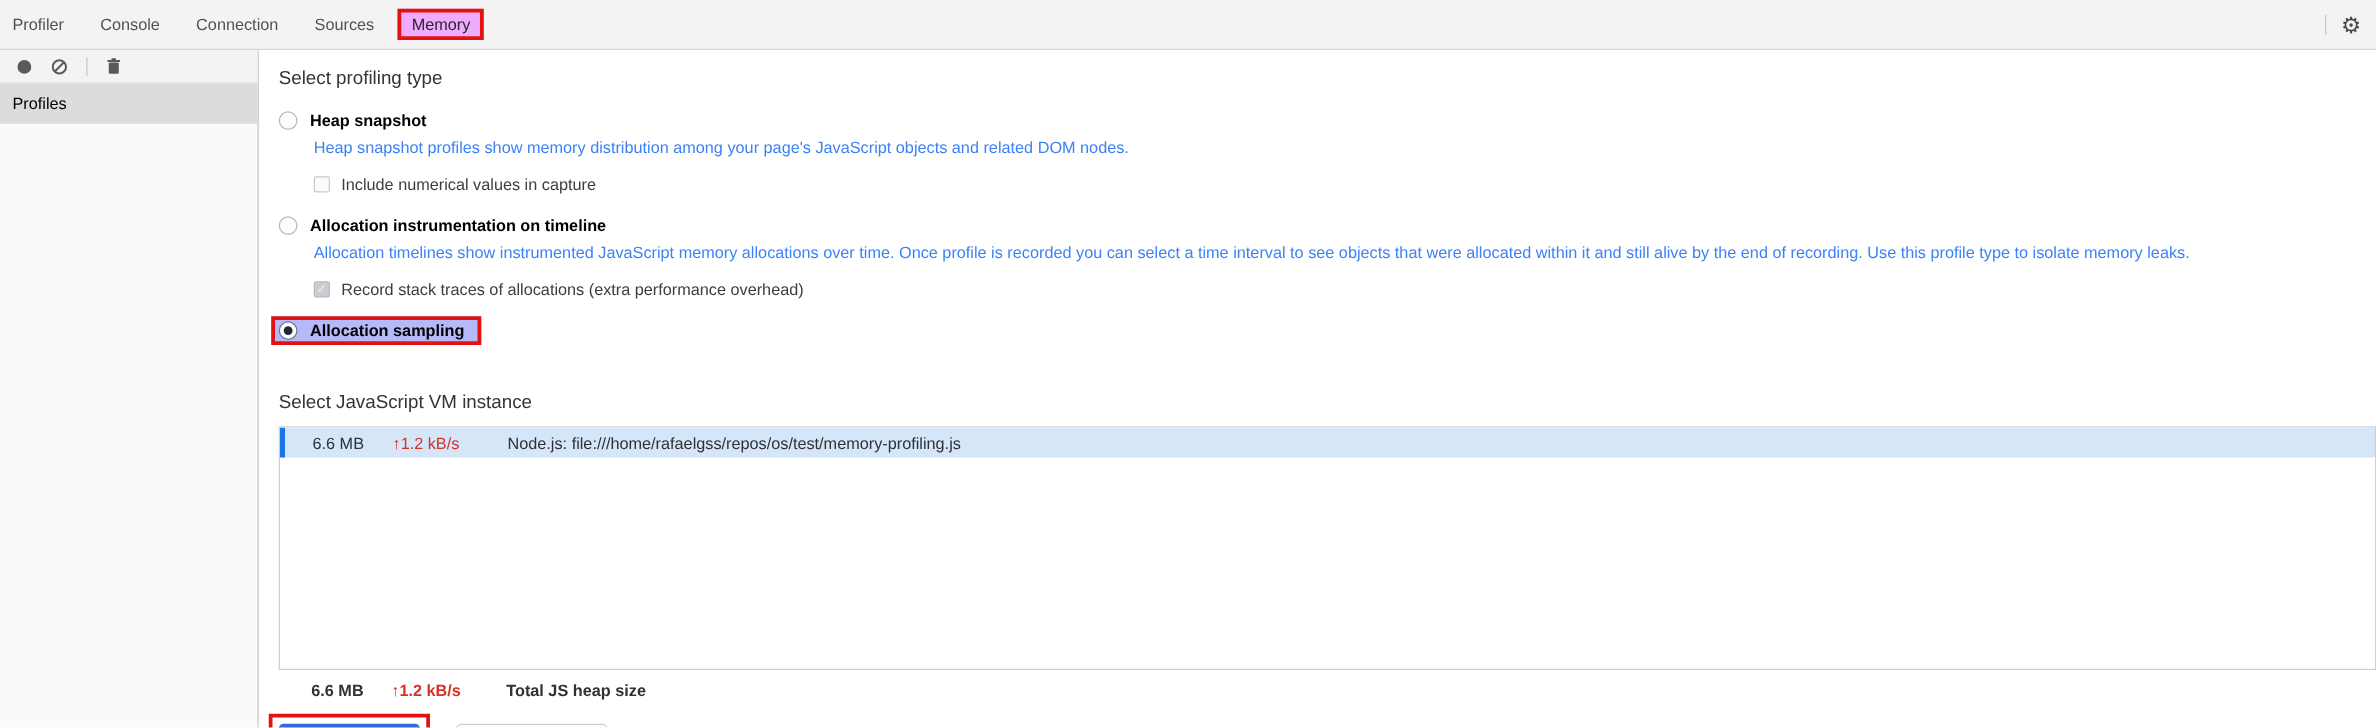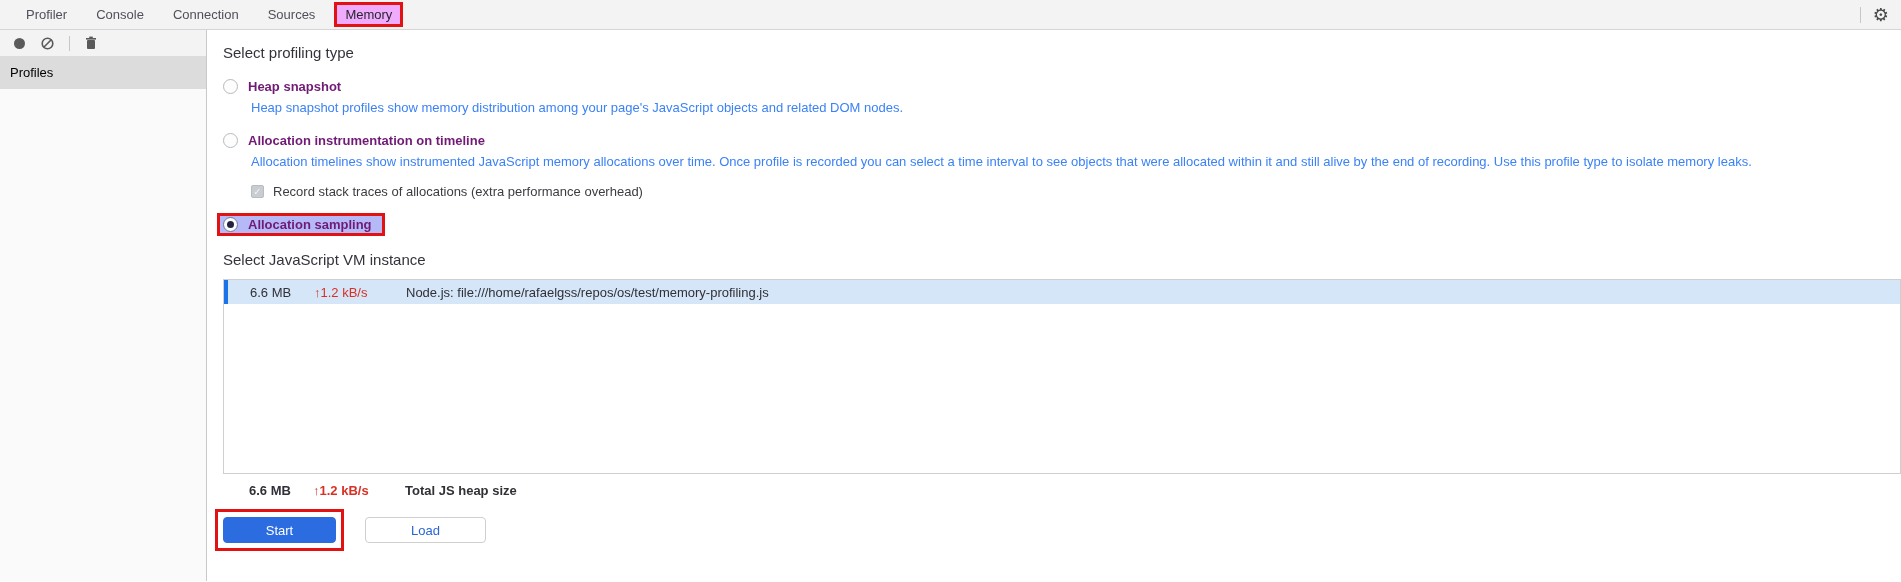--- a/index.html
+++ b/index.html
@@ -5,22 +5,22 @@
   * { box-sizing: border-box; }
   html,body { margin:0; padding:0; }
   body {
     width:1901px; height:582px; overflow:hidden;
     font-family:"Liberation Sans", sans-serif;
     font-size:13px; color:#38383d; background:#fff;
   }
 
   
   .tabbar {
-    display:flex; align-items:center; height:30px;
-    background:#f3f3f3; border-bottom:1px solid #d5d5d5; padding-left:16px;text-align:center;
+    display:flex; align-items:center; height:40px;
+    background:#f3f3f3; border-bottom:1px solid #d5d5d5; padding-left:0;text-align:center;
   }
   .tab { padding:5px 10px; color:#50505a; white-space:nowrap; margin-right:9px; }
   .tab.active {
     background:#f0abfc; color:#26262e;
     border:3px solid #e31212; padding:2px 8px; margin-right:9px;
   }
   .tabbar-right { margin-left:auto; display:flex; align-items:center; gap:12px; padding-right:12px; }
   .vdiv { width:1px; height:16px; background:#c7c7c7; }
   .gear { font-size:18px; color:#4a4a4a; line-height:1; }
 
@@ -44,37 +44,37 @@
   .option-row { display:flex; align-items:center; gap:10px; margin-top:18px; }
   .radio {
     width:15px; height:15px; border-radius:50%;
     border:1px solid #b4bac2; background:#fdfdfd; position:relative; flex:none;
   }
   .radio.checked { border-color:#6b7a96; }
   .radio.checked::after {
     content:''; position:absolute; left:3px; top:3px; width:7px; height:7px;
     border-radius:50%; background:#24243f;
   }
-  .option-label { font-weight:bold; color:#701a75; }
+  .option-label { font-weight:bold; color:#000000; }
   .sampling-box {
     display:inline-flex; align-items:flex-start; gap:10px;
     background:#b6b9f8; border:3px solid #e31212; padding:1px 10px 1px 3px;
     margin-top:14px; margin-left:-6px;
   }
   .option-desc { color:#3b82f6; margin:6px 0 0 28px; }
 
   .sub-checkbox { display:flex; align-items:center; gap:9px; margin:15px 0 0 28px; color:#3c3c41; }
   .checkbox {
     width:13px; height:13px; border:1px solid #c6ccd2; border-radius:2px;
     background:#fbfbfb; flex:none; display:flex; align-items:center; justify-content:center;
     font-size:10px; line-height:1; color:transparent;
   }
   .checkbox.checked-disabled { background:#c9cdd2; border-color:#b7bcc2; color:#f2f2f2; }
 
-  .vm-title { margin-top:15px; }
+  .vm-title { margin-top:37px; }
   .vm-list {
     margin-top:11px; height:195px; border:1px solid #cfcfcf;
     background:#fff; overflow:hidden;
   }
   .vm-row {
     height:24px; display:grid; grid-template-columns:64px 92px auto;
     align-items:center; padding-left:26px; column-gap:0;
   }
   .vm-row.selected { background:#d4e6f8; border-left:4px solid #1a73e8; padding-left:22px; }
   .vm-size { color:#303036; }
@@ -138,20 +138,24 @@
 
   <div class="main">
 
     <div class="section-title">Select profiling type</div>
 
     <div class="option-row">
       <span class="radio"></span>
       <span class="option-label">Heap snapshot</span>
     </div>
     <div class="option-desc">Heap snapshot profiles show memory distribution among your page's JavaScript objects and related DOM nodes.</div>
+    <div class="sub-checkbox">
+      <span class="checkbox"></span>
+      <span>Include numerical values in capture</span>
+    </div>
 
     <div class="option-row">
       <span class="radio"></span>
       <span class="option-label">Allocation instrumentation on timeline</span>
     </div>
     <div class="option-desc">Allocation timelines show instrumented JavaScript memory allocations over time. Once profile is recorded you can select a time interval to see objects that were allocated within it and still alive by the end of recording. Use this profile type to isolate memory leaks.</div>
     <div class="sub-checkbox">
       <span class="checkbox checked-disabled">✓</span>
       <span>Record stack traces of allocations (extra performance overhead)</span>
     </div>

